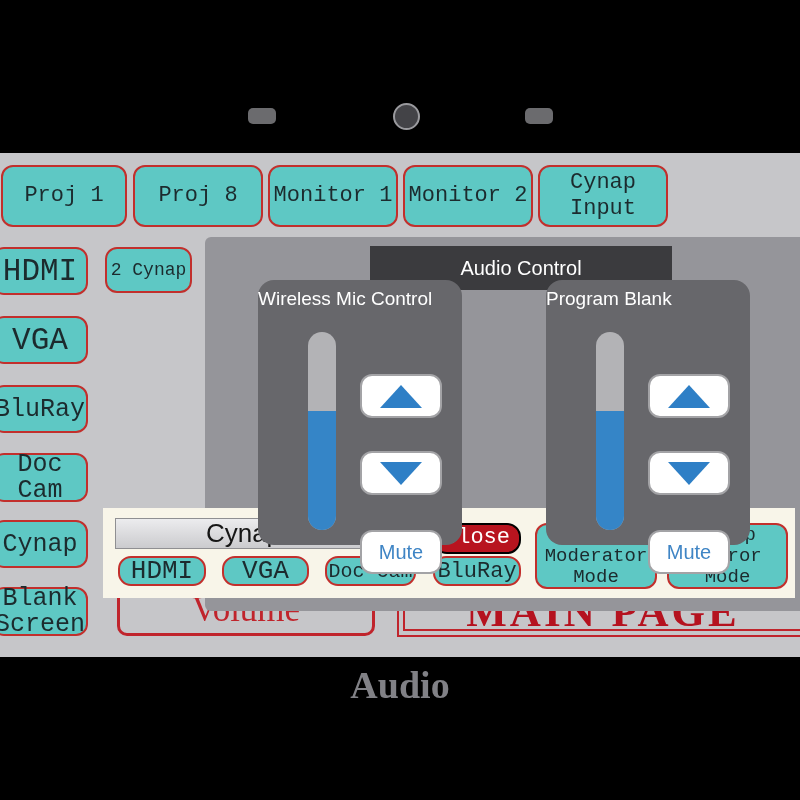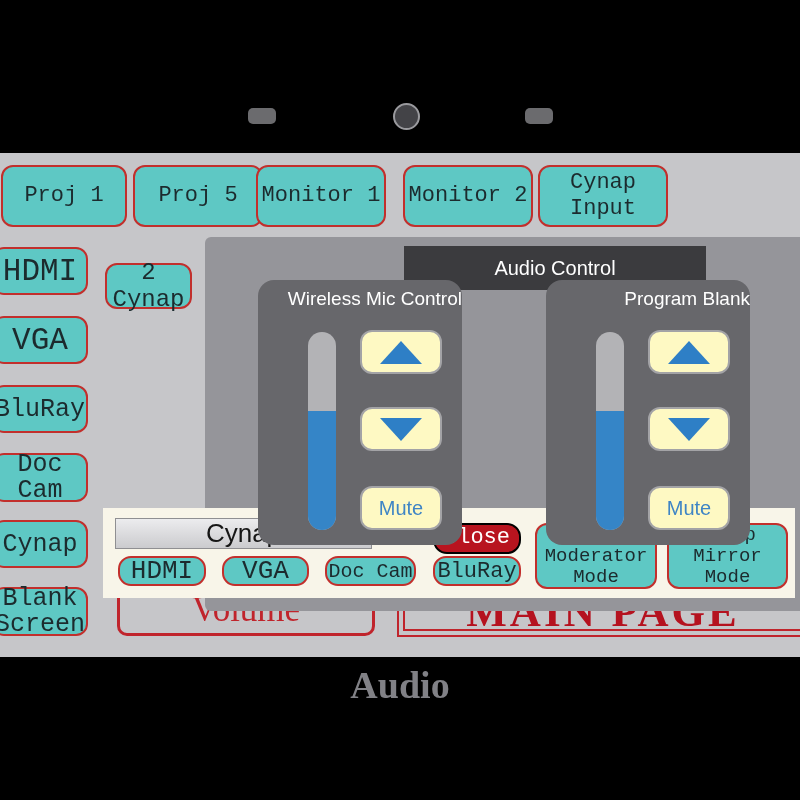--- a/index.html
+++ b/index.html
@@ -17,38 +17,38 @@
              background:#434347;border:2px solid #9a9a9e;}
 
   
   .teal-btn{position:absolute;background:#5ec8c4;border:2px solid #c22f2c;border-radius:12px;
             display:flex;align-items:center;justify-content:center;text-align:center;
             font-family:"Liberation Mono","DejaVu Sans Mono",monospace;color:#1c2b2e;
             white-space:pre-line;z-index:1;}
 
   
   .tr{top:165px;height:62px;font-size:22px;line-height:26px;}
-  #tr0{left:1px;width:126px;font-family:Liberation Mono, monospace;} #tr1{left:133px;width:130px;} #tr2{left:256px;width:130px;}
+  #tr0{left:1px;width:126px;font-family:Liberation Mono, monospace;} #tr1{left:133px;width:130px;} #tr2{left:268px;width:130px;}
   #tr3{left:403px;width:130px;} #tr4{left:538px;width:130px;} #tr5{left:673px;width:125px;}
 
   
   .lc{left:-8px;width:96px;}
   #lc0{top:247px;height:48px;font-size:31px;}
   #lc1{top:316px;height:48px;font-size:31px;}
   #lc2{top:385px;height:48px;font-size:25px;}
   #lc3{top:453px;height:49px;font-size:25px;line-height:26px;}
   #lc4{top:520px;height:48px;font-size:25px;}
   #lc5{top:587px;height:49px;font-size:25px;line-height:26px;}
-  #btn-2cynap{left:105px;top:263px;width:87px;height:46px;font-size:24px;}
+  #btn-2cynap{left:105px;top:247px;width:87px;height:46px;font-size:18px;}
 
   
   #audio-panel{position:absolute;left:205px;top:237px;width:595px;height:374px;background:#95959a;
                border-radius:6px 0 0 6px;z-index:2;}
   #audio-title{position:absolute;left:165px;top:9px;width:302px;height:44px;background:#3b3b3e;
-               color:#fff;font-size:20px;display:flex;align-items:center;justify-content:center;margin-left:34px;}
+               color:#fff;font-size:20px;display:flex;align-items:center;justify-content:center;}
 
   
   #popup{position:absolute;left:103px;top:508px;width:692px;height:90px;background:#f8f5e9;z-index:3;}
   #popup-display{position:absolute;left:12px;top:10px;width:257px;height:31px;
                  background:linear-gradient(#ececee,#cbcbce);border:1px solid #8f8f92;
                  font-size:26px;line-height:29px;color:#161616;text-align:center;}
   #popup-close{position:absolute;left:330px;top:15px;width:88px;height:31px;background:#b8141f;
                border:2px solid #000;border-radius:14px;color:#fff;text-align:center;
                font-family:"Liberation Mono",monospace;font-size:22px;line-height:26px;}
   .pp-src{position:static;display:flex;} 
@@ -60,26 +60,26 @@
   #pp1{left:119px;width:87px;font-size:26px;}
   #pp2{left:222px;width:91px;font-size:20px;}
   #pp3{left:330px;width:88px;font-size:22px;}
   .pp-mode{top:15px;height:66px;font-size:19px;line-height:21px;border-radius:12px;}
   #ppm0{left:432px;width:122px;} #ppm1{left:564px;width:121px;}
 
   
   .subpanel{position:absolute;top:280px;width:204px;height:265px;background:#67676b;
             border-radius:16px;z-index:5;}
   #sp0{left:258px;} #sp1{left:546px;}
-  .sp-title{position:absolute;top:8px;left:0;right:0;text-align:right;color:#fff;font-size:19px;}
+  .sp-title{position:absolute;top:8px;left:0;right:0;text-align:left;color:#fff;font-size:19px;}
   .slider{position:absolute;left:50px;top:52px;width:28px;height:198px;background:#b3b3b6;
           border-radius:14px;overflow:hidden;}
   .slider-fill{position:absolute;bottom:0;left:0;width:100%;background:#3585c7;}
-  .ctl-btn{position:absolute;left:102px;width:82px;height:44px;background:#fef9c3;
-           border:2px solid #a3a3a6;border-radius:12px;display:flex;align-items:center;justify-content:center;}
+  .ctl-btn{position:absolute;left:102px;width:82px;height:44px;background:#ffffff;
+           border:2px solid #a3a3a6;border-radius:12px;display:flex;align-items:center;justify-content:center;margin-top:44px;}
   .ctl-up{top:50px;} .ctl-down{top:127px;}
   .ctl-mute{top:206px;color:#3f85c5;font-size:20px;}
   .tri-up{width:0;height:0;border-left:21px solid transparent;border-right:21px solid transparent;
           border-bottom:23px solid #2e7fc6;}
   .tri-down{width:0;height:0;border-left:21px solid transparent;border-right:21px solid transparent;
             border-top:23px solid #2e7fc6;}
 
   
   #volume-btn{position:absolute;left:117px;top:583px;width:258px;height:53px;border:3px solid #c0242c;
               border-radius:10px;color:#c0242c;font-family:"Liberation Serif",serif;font-size:35px;
@@ -97,21 +97,21 @@
 
 <div id="screen">
 
   <div class="bezel-slot" id="bezel-slot-left"></div>
   <div id="bezel-cam"></div>
   <div class="bezel-slot" id="bezel-slot-right"></div>
 
   <div id="page-bg"></div>
 
   <div class="teal-btn tr" id="tr0">Proj 1</div>
-  <div class="teal-btn tr" id="tr1">Proj 5</div>
+  <div class="teal-btn tr" id="tr1">Proj 8</div>
   <div class="teal-btn tr" id="tr2">Monitor 1</div>
   <div class="teal-btn tr" id="tr3">Monitor 2</div>
   <div class="teal-btn tr" id="tr4">Cynap
 Input</div>
 
   <div class="teal-btn lc" id="lc0">HDMI</div>
   <div class="teal-btn lc" id="lc1">VGA</div>
   <div class="teal-btn lc" id="lc2">BluRay</div>
   <div class="teal-btn lc" id="lc3">Doc
 Cam</div>

